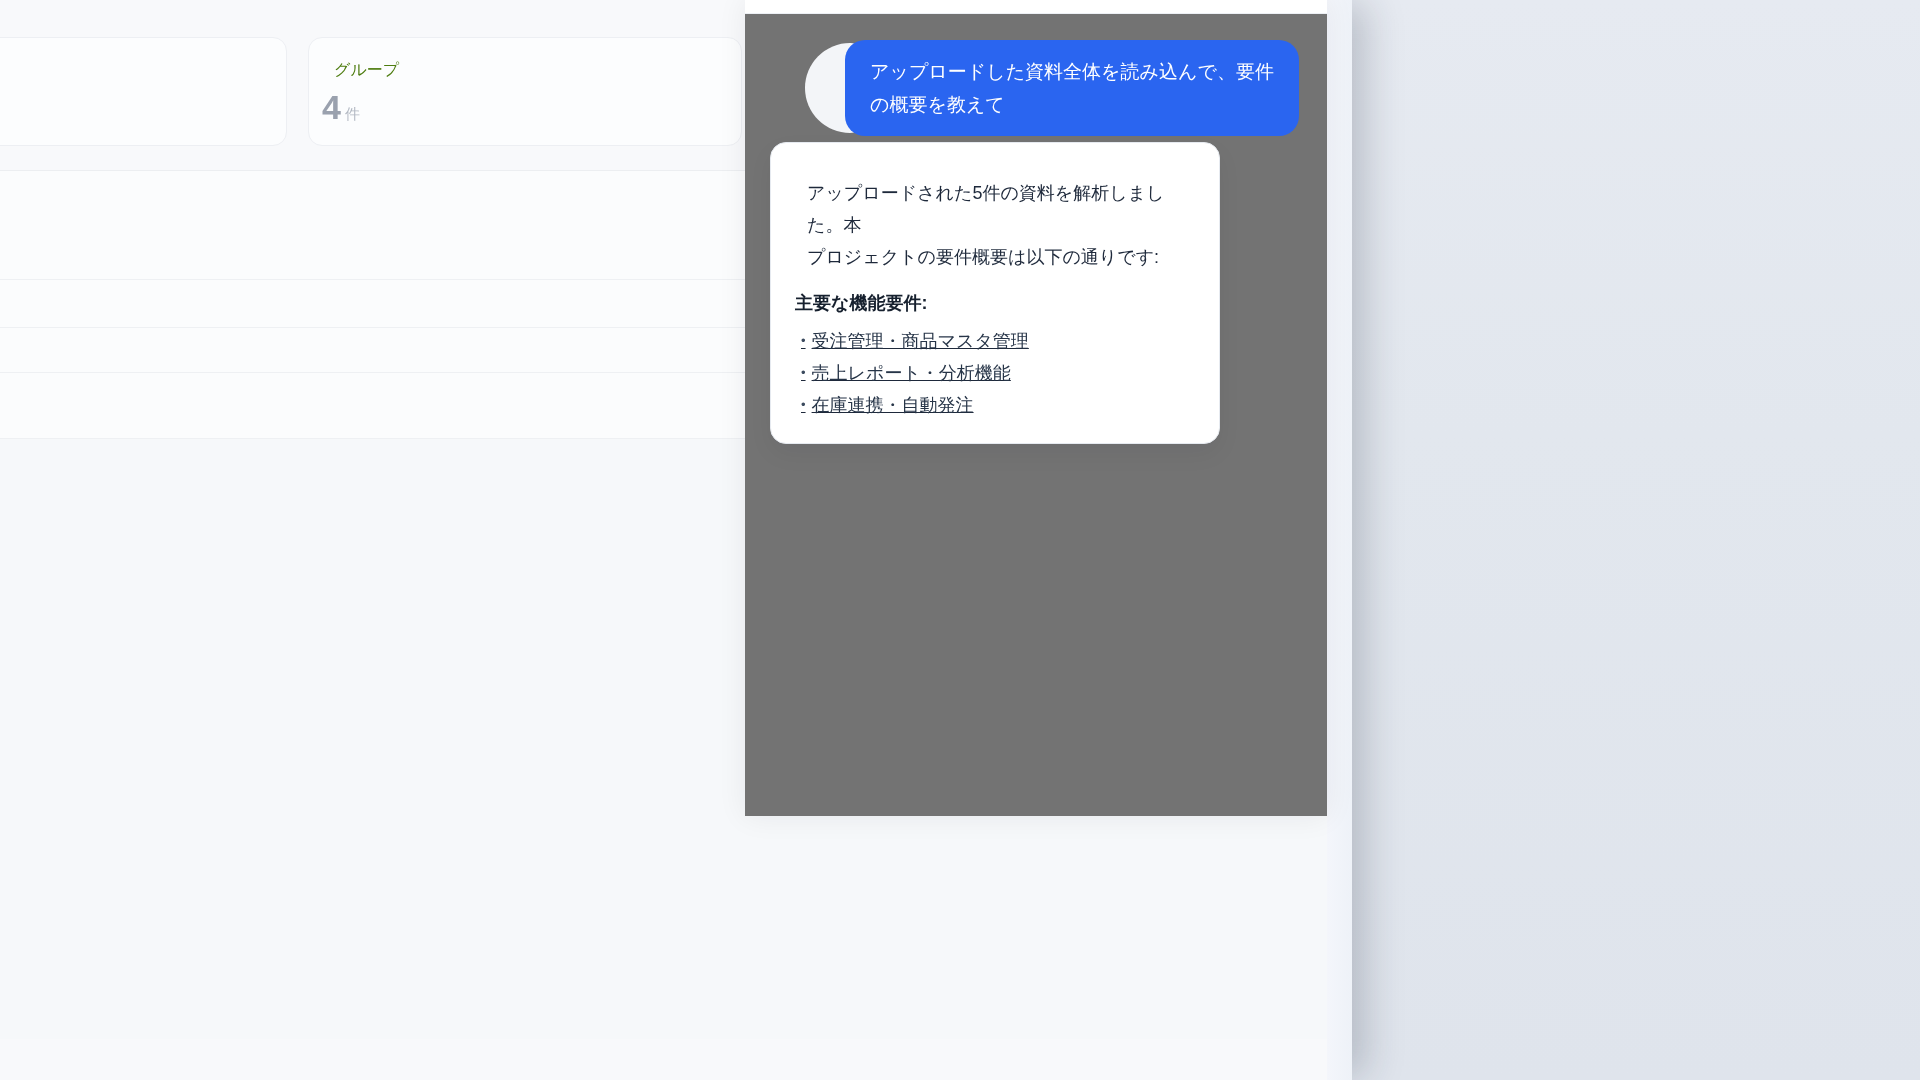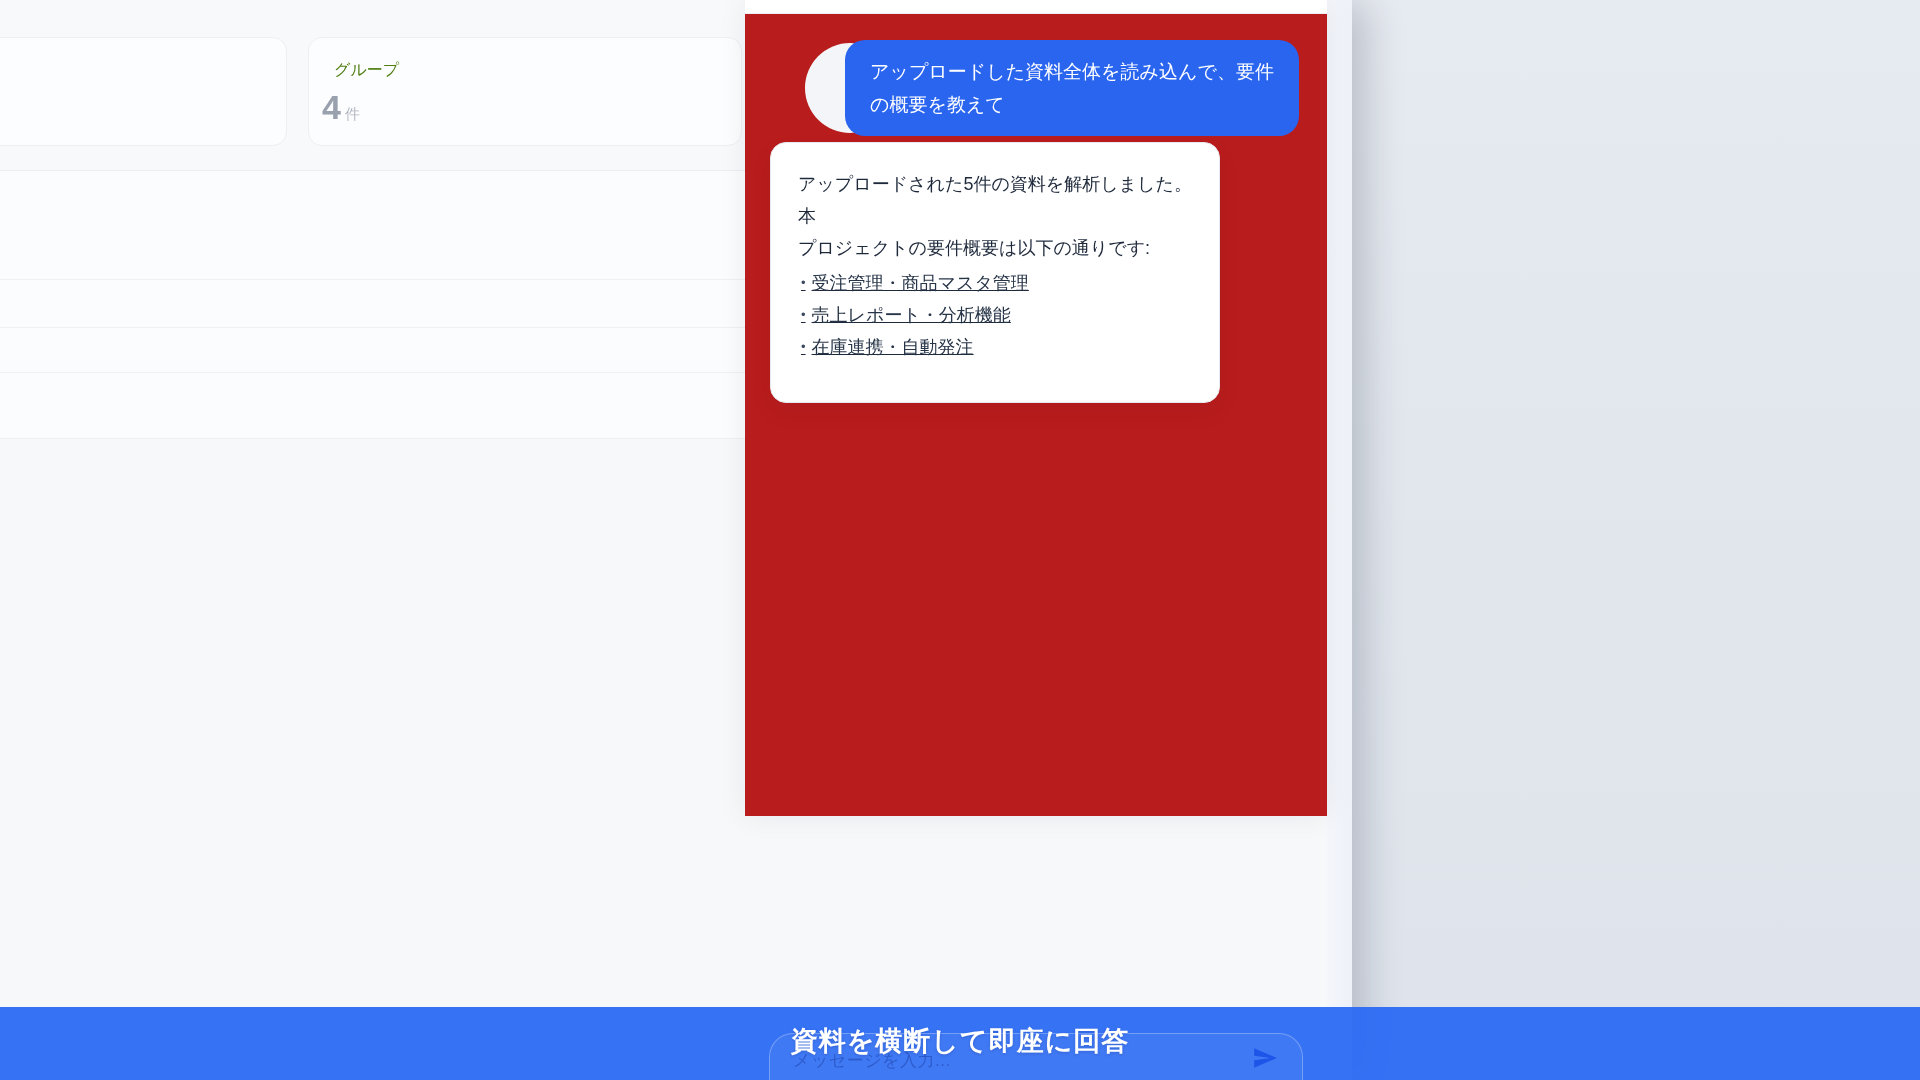--- a/index.html
+++ b/index.html
@@ -18,33 +18,33 @@
   .stat-value{position:absolute;left:13px;top:50px;font-size:34px;font-weight:bold;color:#9aa1ae;}
   .stat-unit{font-size:15px;font-weight:normal;color:#b3b9c3;margin-left:4px;}
   .list-section{position:absolute;left:0;top:170px;width:1352px;border-top:1px solid #eceef1;}
   .list-row{border-bottom:1px solid #eef0f3;background:#fbfcfd;}
   .r1{height:108px;}.r2{height:47px;}.r3{height:44px;}.r4{height:65px;}
   .list-rest{height:600px;background:#f6f8fa;}
   .right-strip{position:absolute;left:1327px;top:0;width:25px;height:1080px;
                background:linear-gradient(90deg,#f4f6fb,#eef2f8);}
 
   
-  .chat-panel{position:absolute;left:745px;top:0;width:582px;height:816px;background:#b91c1c;
+  .chat-panel{position:absolute;left:745px;top:0;width:582px;height:816px;background:#737373;
               box-shadow:0 0 28px rgba(15,23,42,.07);}
   .chat-header{position:absolute;left:0;top:0;width:100%;height:14px;background:#ffffff;
                border-bottom:1px solid #edf0f5;box-sizing:border-box;}
   .user-avatar{position:absolute;left:60px;top:43px;width:90px;height:90px;border-radius:50%;
                background:#f3f5f8;}
   .user-bubble{position:absolute;left:100px;top:40px;max-width:470px;box-sizing:border-box;
                background:#2a65f0;color:#ffffff;border-radius:20px;padding:15px 25px;
                font-size:19px;line-height:33px;white-space:pre-line;}
   .assistant-card{position:absolute;left:25px;top:142px;width:450px;min-height:261px;box-sizing:border-box;
                   background:#ffffff;border:1px solid #e6eaf0;border-radius:16px;
                   box-shadow:0 10px 24px rgba(15,23,42,.05);padding:22px 24px;color:#1e293b;}
-  .assistant-card p{margin:3px;font-size:18px;line-height:32px;white-space:pre-line;}
+  .assistant-card p{margin:12px;font-size:18px;line-height:32px;white-space:pre-line;}
   .assistant-card h4{margin:14px 0 6px 0;font-size:18px;line-height:32px;font-weight:bold;color:#16202e;}
   .assistant-card ul{list-style:none;margin:0;padding:0 0 0 6px;text-decoration:underline;}
   .assistant-card li{font-size:18px;line-height:31px;color:#273548;}
   .dot{font-size:13px;vertical-align:2px;margin-right:6px;color:#3b4a5e;}
 
   
   .footer{position:absolute;left:0;top:1007px;width:1920px;height:73px;
           background:rgba(41,105,243,.94);overflow:hidden;}
   .input-pill{position:absolute;left:769px;top:26px;width:534px;height:72px;border-radius:24px;
               border:1px solid rgba(255,255,255,.28);background:rgba(255,255,255,.05);box-sizing:border-box;}
@@ -87,34 +87,25 @@
       <div class="chat-header"></div>
 
       <div class="user-avatar"></div>
 
       <div class="user-bubble">アップロードした資料全体を読み込んで、要件
 の概要を教えて</div>
 
       <div class="assistant-card">
         <p>アップロードされた5件の資料を解析しました。本
 プロジェクトの要件概要は以下の通りです:</p>
+        <h4>主要な機能要件:</h4>
         <ul>
           <li><span class="dot">•</span><span>受注管理・商品マスタ管理</span></li>
           <li><span class="dot">•</span><span>売上レポート・分析機能</span></li>
           <li><span class="dot">•</span><span>在庫連携・自動発注</span></li>
         </ul>
       </div>
     </div>
 
   </div>
 
-  <div class="footer">
-    <div class="input-pill"></div>
-    <div class="input-placeholder">メッセージを入力...</div>
-    <button class="send-btn">
-      <svg width="30" height="26" viewBox="0 0 24 24">
-        <path d="M2 21 L23 12 L2 3 L2 10 L17 12 L2 14 Z" fill="#1b52e8"></path>
-      </svg>
-    </button>
-    <div class="caption">資料を横断して即座に回答</div>
-  </div>
 
 </div>
 
 </body></html>

